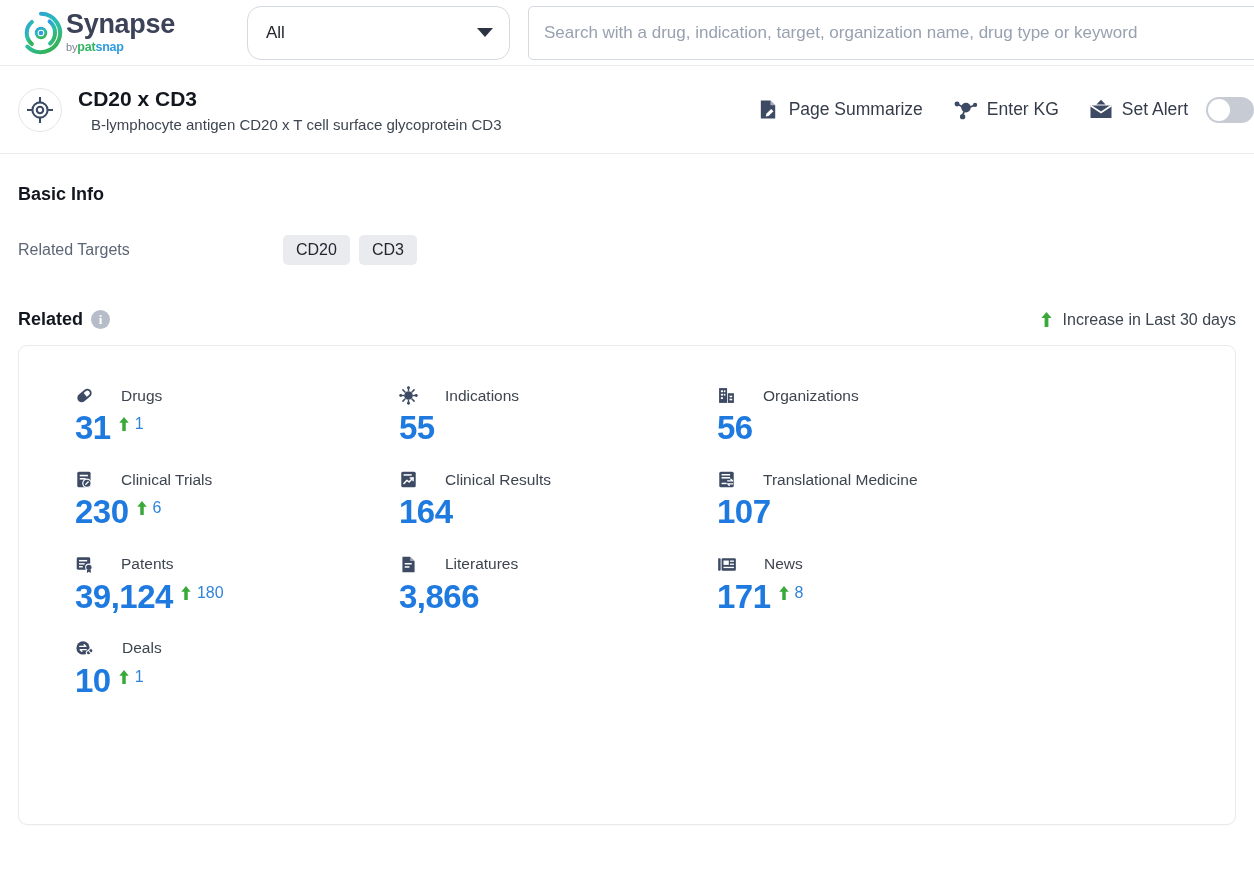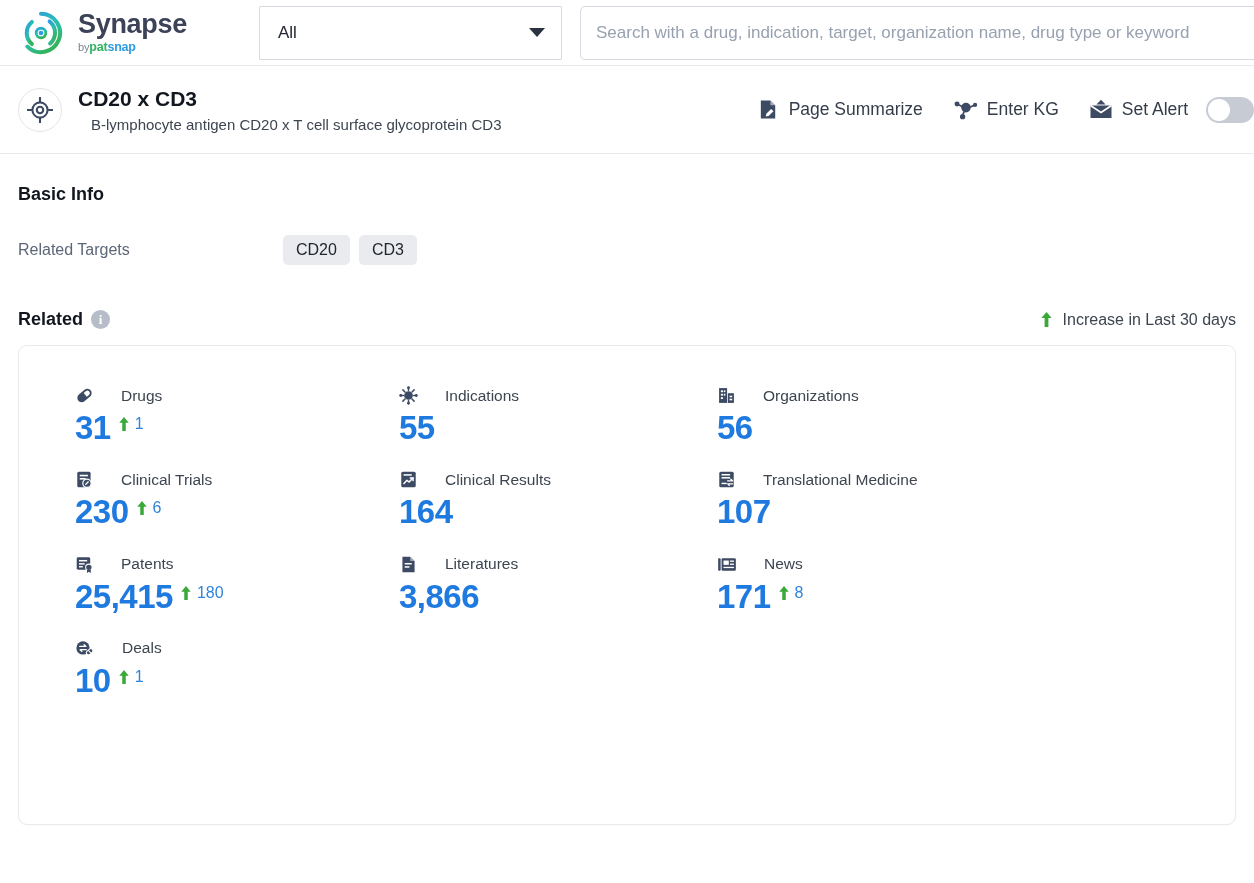--- a/index.html
+++ b/index.html
@@ -17,21 +17,21 @@
     display: flex;
     align-items: center;
     border-bottom: 1px solid #e8eaed;
     background: #fff;
     position: relative;
   }
   .logo-wrap {
     display: flex;
     align-items: center;
     margin-left: 18px;
-    gap: 14px;
+    gap: 2px;
   }
   .logo-mark { width: 46px; height: 46px; display:block; }
   .logo-text { display: flex; flex-direction: column; line-height: 1; }
   .logo-name {
     font-size: 27px;
     font-weight: 700;
     color: #3c4257;
     letter-spacing: -0.3px;
   }
   .logo-sub {
@@ -39,24 +39,24 @@
     font-weight: 700;
     margin-top: 3px;
     letter-spacing: -0.2px;
   }
   .logo-sub .by { color: #7b8494; font-weight: 400; font-size: 11px;}
   .logo-sub .pat { color: #2fb45f; }
   .logo-sub .snap { color: #2f9ce0; }
 
   .select-box {
     margin-left: 72px;
-    width: 303px;
+    width: 263px;
     height: 54px;
     border: 1px solid #d5d9e0;
-    border-radius: 1px;
+    border-radius: 14px;
     display: flex;
     align-items: center;
     padding: 0 18px;
     background: #fff;
     position: relative;
     cursor: pointer;
   }
   .select-value { font-size: 17px; color: #22272f; }
   .caret {
     position: absolute;
@@ -520,21 +520,21 @@
               <rect x="4.2" y="5.2" width="8.6" height="1.6"></rect>
               <rect x="4.2" y="8.6" width="6" height="1.5"></rect>
               <rect x="4.2" y="11.6" width="4" height="1.5"></rect>
             </g>
             <circle cx="14.6" cy="13" r="3.4" fill="#3d4a63" stroke="#ffffff" stroke-width="1.1"></circle>
             <path d="M12.6 15.6 L12.6 19 L14.6 17.6 L16.6 19 L16.6 15.6" fill="#3d4a63"></path>
           </svg>
           <span class="stat-label">Patents</span>
         </div>
         <div class="stat-valrow">
-          <span class="stat-value">25,415</span>
+          <span class="stat-value">39,124</span>
           <span class="delta">
             <svg class="arrow-up" width="12" height="16" viewBox="0 0 13 17">
               <path d="M6.5 1 L11.6 7.1 H8.4 V16 H4.6 V7.1 H1.4 Z" fill="#3aa93a"></path>
             </svg>
             <span class="delta-num">180</span>
           </span>
         </div>
       </div>
 
       <div class="stat">

